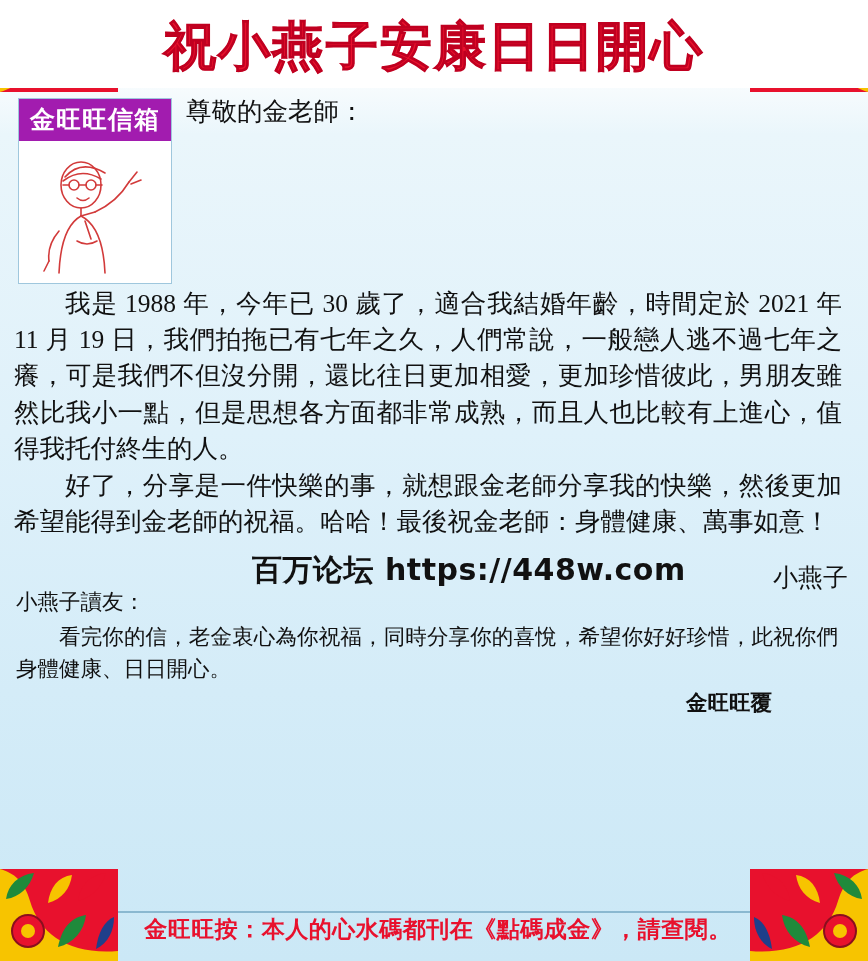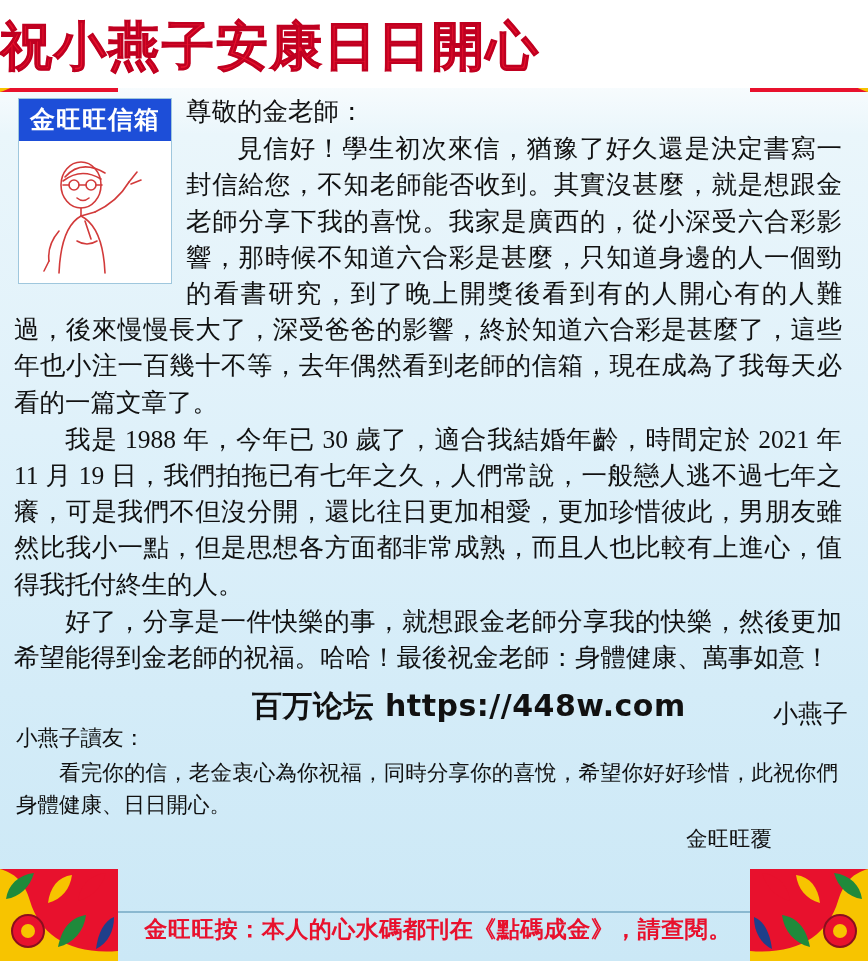--- a/index.html
+++ b/index.html
@@ -34,21 +34,21 @@
   .corner-tr { top: 0; right: 0; transform: scaleX(-1); }
   .corner-bl { bottom: 0; left: 0; transform: scaleY(-1); }
   .corner-br { bottom: 0; right: 0; transform: scale(-1,-1); }
 
   
   .header {
     position: relative;
     height: 88px;
     display: flex;
     align-items: center;
-    justify-content: flex-start;
+    justify-content: center;
     background: #ffffff;
   }
   .header-title {
     font-family: "DejaVu Sans", "Liberation Sans", sans-serif;
     font-size: 52px;
     font-weight: bold;
     color: #e8112d;
     letter-spacing: 2px;
     -webkit-text-stroke: 1px #c00020;
     white-space: nowrap;
@@ -63,21 +63,21 @@
   }
 
   .logo-box {
     float: left;
     width: 152px;
     margin: 4px 14px 2px 4px;
     border: 1px solid #9fc7dd;
     background: #ffffff;
   }
   .logo-banner {
-    background: #1d4ed8;
+    background: #a21caf;
     color: #ffffff;
     font-family: "DejaVu Sans", "Liberation Sans", sans-serif;
     font-size: 25px;
     font-weight: bold;
     text-align: center;
     padding: 4px 0 5px 0;
     letter-spacing: 1px;
   }
   .logo-art {
     height: 142px;
@@ -129,20 +129,21 @@
     text-align: justify;
     text-justify: inter-ideograph;
     padding: 2px 4px 0 2px;
   }
   .reply p { margin: 0 12px 2px 0; }
   .reply-sign {
     text-align: right;
     padding-right: 78px;
     margin-top: 0;
     font-size: 21.5px;
+    font-weight: bold;
   }
 
   .footer-note {
     position: absolute;
     left: 8px;
     right: 0;
     bottom: 16px;
     text-align: center;
     color: #e8112d;
     font-family: "DejaVu Sans", "Liberation Sans", sans-serif;
@@ -223,21 +224,20 @@
             <path d="M30 120 l-5 10"></path>
             <path d="M66 80 l6 18"></path>
             <path d="M58 100 q10 6 20 0"></path>
           </g>
         </svg>
       </div>
     </div>
 
     <div class="letter">
       <p>尊敬的金老師：</p>
-      <p class="p-indent">見信好！學生初次來信，猶豫了好久還是決定書寫一封信給您，不知老師能否收到。其實沒甚麼，就是想跟金老師分享下我的喜悅。我家是廣西的，從小深受六合彩影響，那時候不知道六合彩是甚麼，只知道身邊的人一個勁的看書研究，到了晚上開獎後看到有的人開心有的人難過，後來慢慢長大了，深受爸爸的影響，終於知道六合彩是甚麼了，這些年也小注一百幾十不等，去年偶然看到老師的信箱，現在成為了我每天必看的一篇文章了。</p>
       <div class="clear"></div>
       <p class="p-indent">我是 1988 年，今年已 30 歲了，適合我結婚年齡，時間定於 2021 年 11 月 19 日，我們拍拖已有七年之久，人們常說，一般戀人逃不過七年之癢，可是我們不但沒分開，還比往日更加相愛，更加珍惜彼此，男朋友雖然比我小一點，但是思想各方面都非常成熟，而且人也比較有上進心，值得我托付終生的人。</p>
       <p class="p-indent">好了，分享是一件快樂的事，就想跟金老師分享我的快樂，然後更加希望能得到金老師的祝福。哈哈！最後祝金老師：身體健康、萬事如意！</p>
     </div>
 
     <div class="sign-line">
       <div class="watermark">百万论坛 https://448w.com</div>
       <div class="signature">小燕子</div>
     </div>
 

